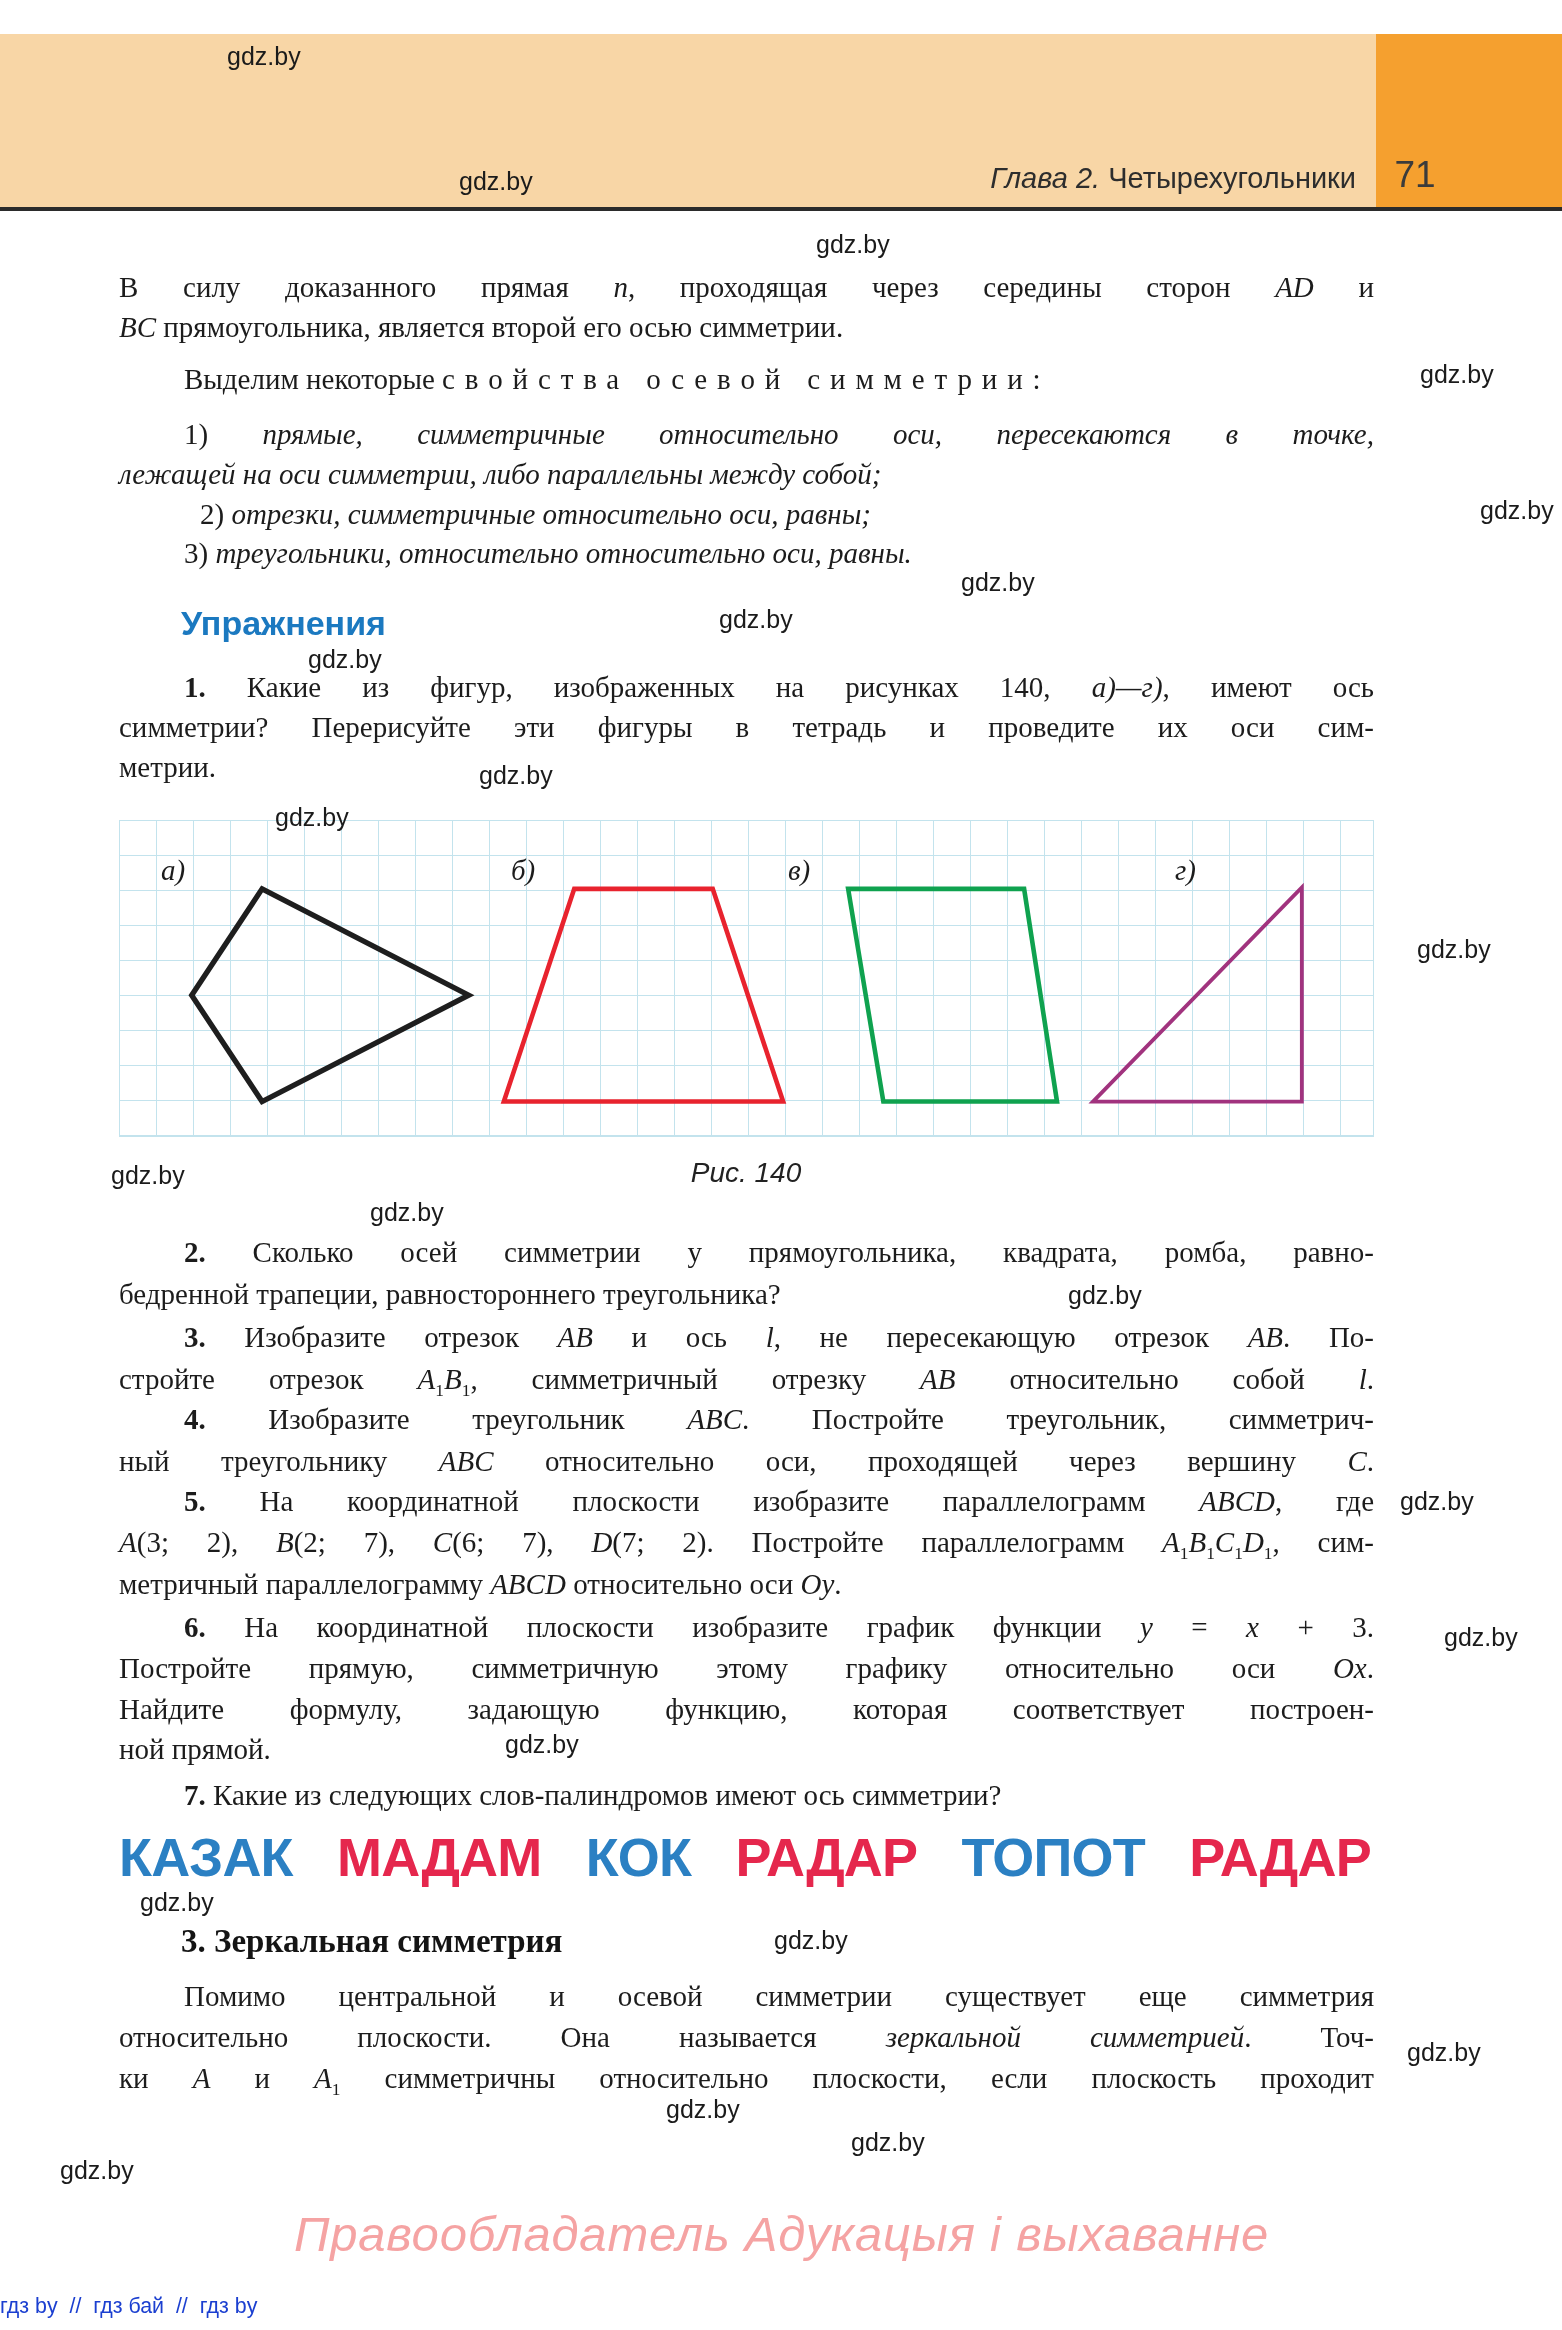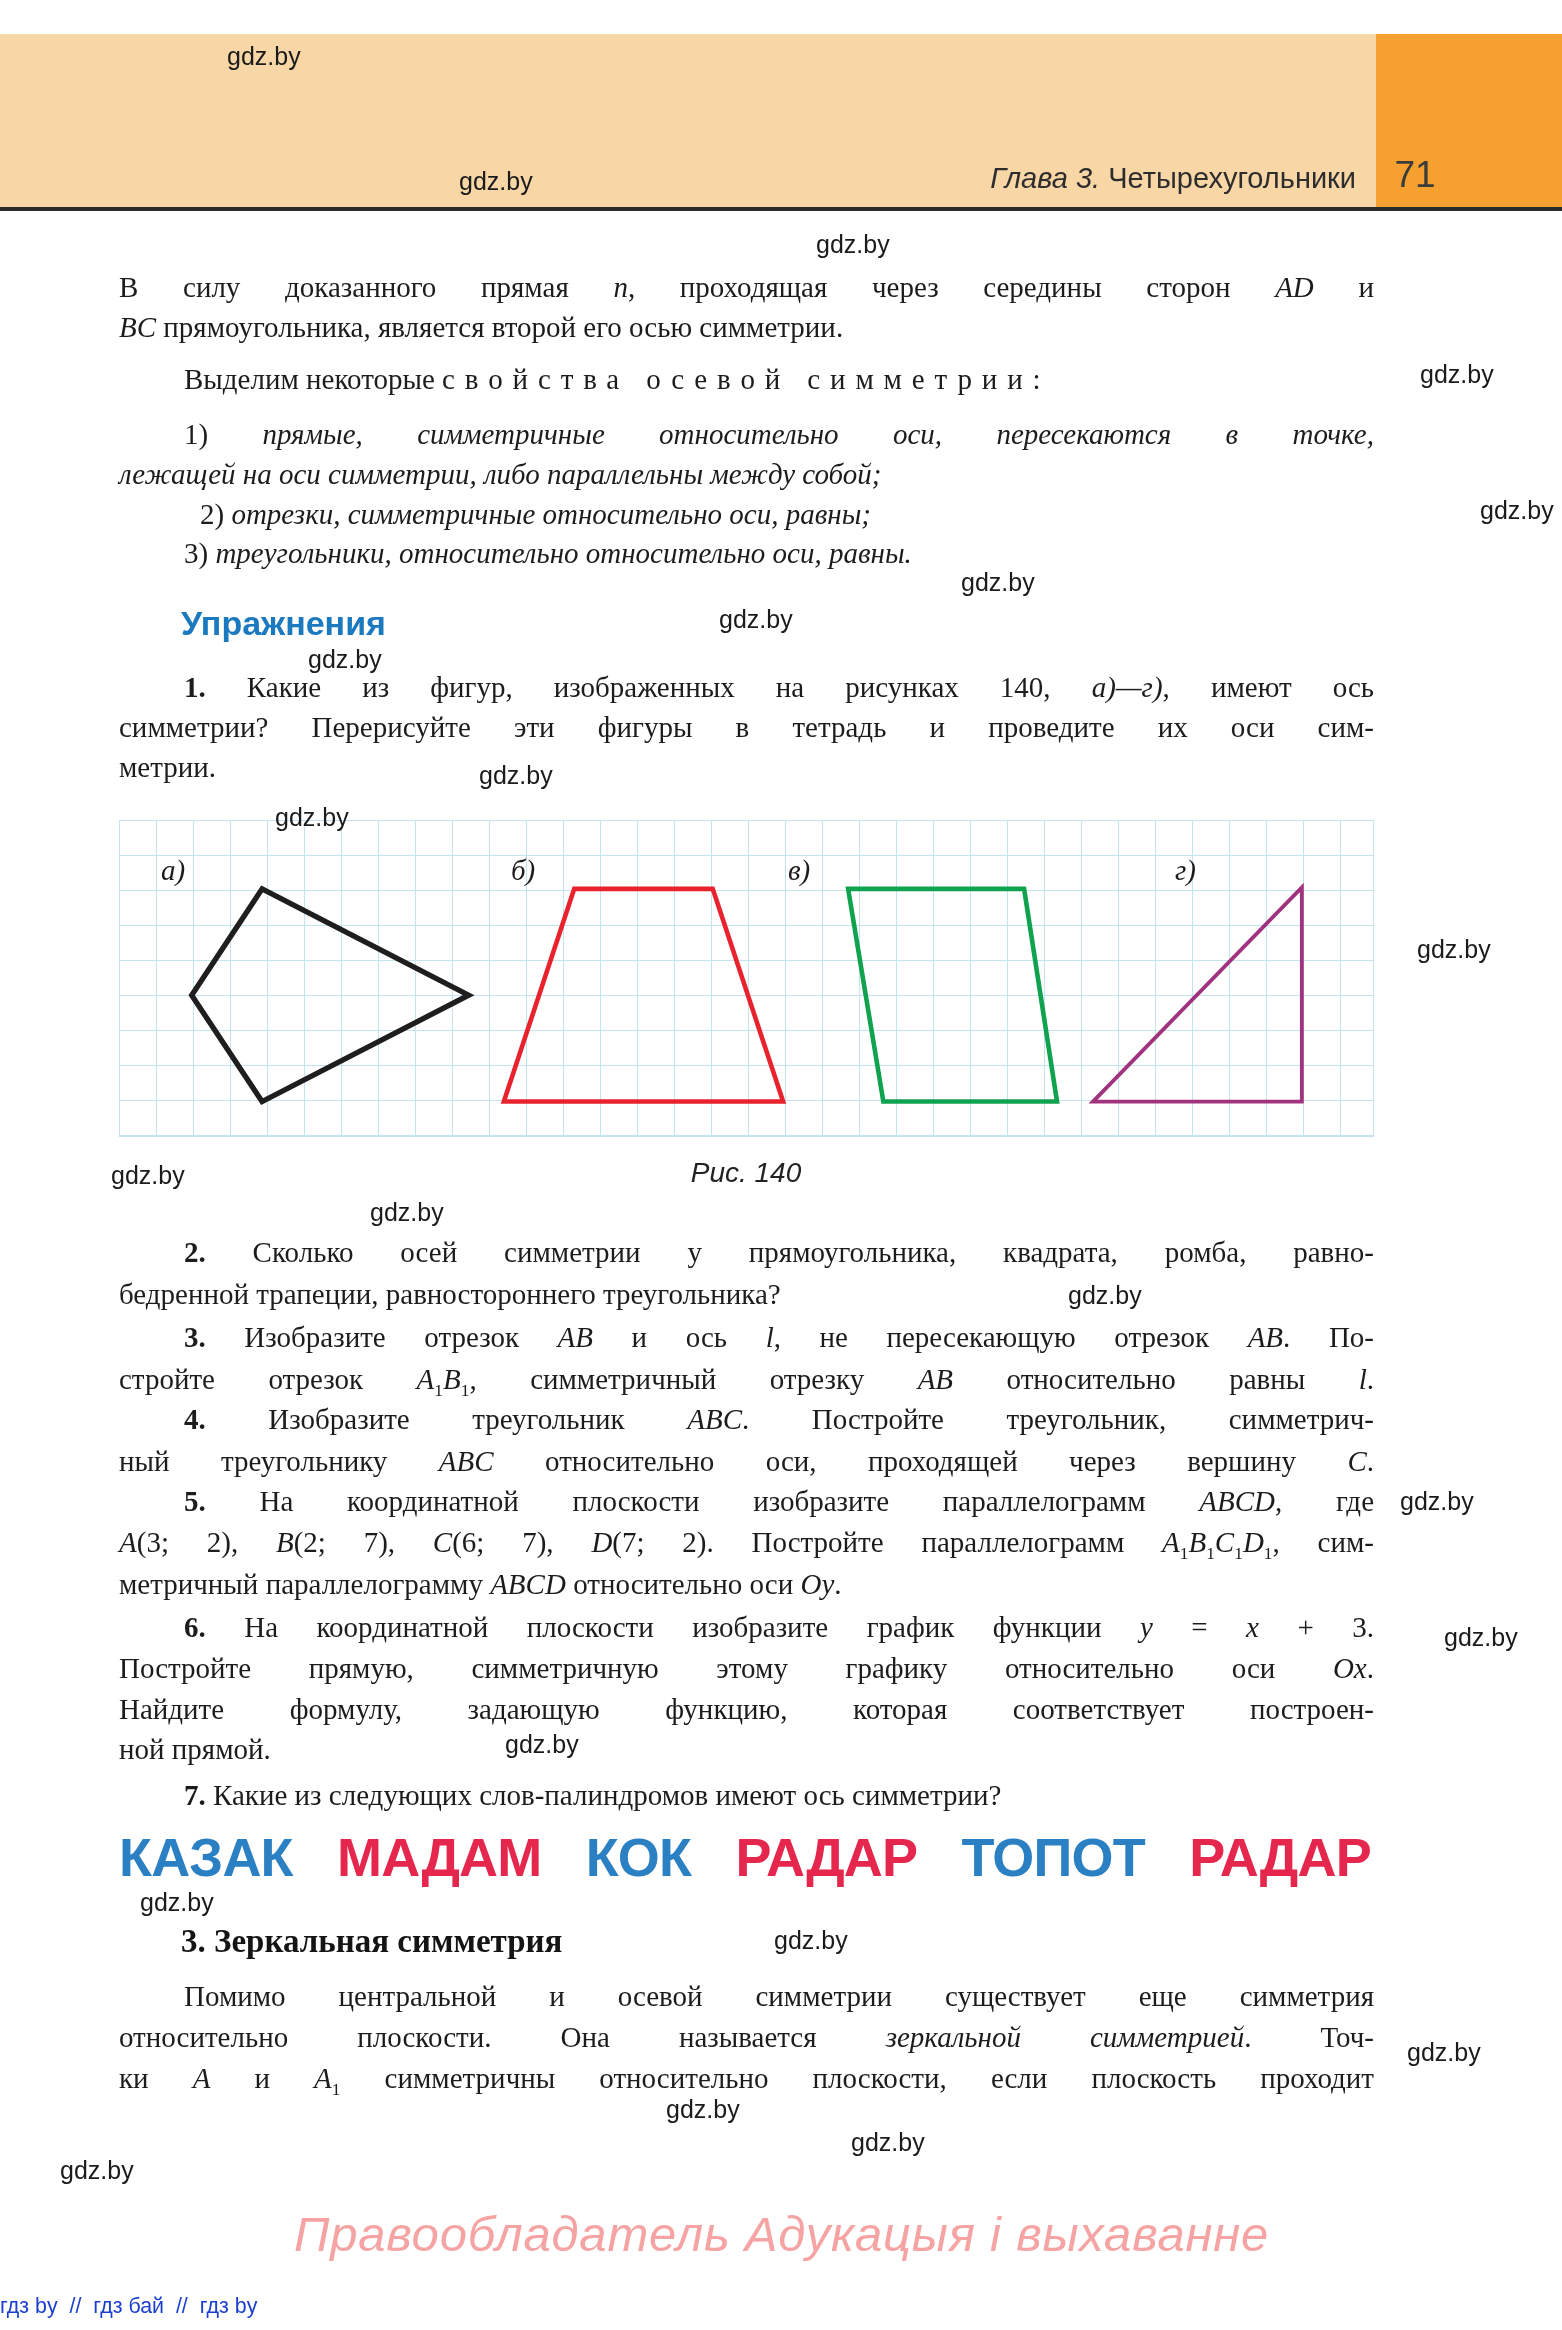--- a/index.html
+++ b/index.html
@@ -54,21 +54,21 @@
 <div class="page">
 
   <div class="top-banner" style="color: #0c4a6e; margin-top: 34px;">Ищите нас по запросу ГДЗ Бай</div>
 
   <div class="header-band" style="background-color: rgb(248, 214, 166);"></div>
   <div class="pagenum-box" style="background-color: rgb(245, 160, 47);">
     <span class="pagenum">71</span>
   </div>
   <div class="header-rule"></div>
   <div class="chapter">
-    <i>Глава 3.</i><span> Четырехугольники</span>
+    <i>Глава 2.</i><span> Четырехугольники</span>
   </div>
 
   <div class="ex-heading" style="color: rgb(27, 121, 192);">Упражнения</div>
 
   <div class="grid" id="figure-grid" style="background-image: linear-gradient(rgb(195, 227, 237) 1.5px, transparent 1.5px), linear-gradient(90deg, rgb(195, 227, 237) 1.5px, transparent 1.5px); background-size: 37px 35px; border-right: 1.5px solid rgb(195, 227, 237); border-bottom: 1.5px solid rgb(195, 227, 237);">
     <svg id="figure-svg" viewBox="0 0 1639 413" preserveAspectRatio="none">
         <polygon points="187,90 457,229 187,368 95,229" fill="none" stroke="#1e1e1e" stroke-width="7" stroke-linejoin="miter"></polygon>
         <polygon points="595,90 776,90 868,368 503,368" fill="none" stroke="#e8232e" stroke-width="6" stroke-linejoin="miter"></polygon>
         <polygon points="953,90 1183,90 1226,368 999,368" fill="none" stroke="#0fa24f" stroke-width="6" stroke-linejoin="miter"></polygon>
         <polygon points="1546,88 1546,368 1273,368" fill="none" stroke="#a1337e" stroke-width="5" stroke-linejoin="miter"></polygon>
@@ -98,21 +98,21 @@
       <div class="bline just" style="left: 184px; top: 417px; width: 1190px;"><span>1) </span><i>прямые, симметричные относительно оси, пересекаются в точке,</i></div>
       <div class="bline" style="left: 119px; top: 457px;"><i>лежащей на оси симметрии, либо параллельны между собой;</i></div>
       <div class="bline" style="left: 200px; top: 497px;"><span>2) </span><i>отрезки, симметричные относительно оси, равны;</i></div>
       <div class="bline" style="left: 184px; top: 536px;"><span>3) </span><i>треугольники, относительно относительно оси, равны.</i></div>
       <div class="bline just" style="left: 184px; top: 670px; width: 1190px;"><span class="bold">1.</span><span> Какие из фигур, изображенных на рисунках 140, </span><i>а)—г)</i><span>, имеют ось</span></div>
       <div class="bline just" style="left: 119px; top: 710px; width: 1255px;"><span>симметрии? Перерисуйте эти фигуры в тетрадь и проведите их оси сим-</span></div>
       <div class="bline" style="left: 119px; top: 750px;"><span>метрии.</span></div>
       <div class="bline just" style="left: 184px; top: 1235px; width: 1190px;"><span class="bold">2.</span><span> Сколько осей симметрии у прямоугольника, квадрата, ромба, равно-</span></div>
       <div class="bline" style="left: 119px; top: 1277px;"><span>бедренной трапеции, равностороннего треугольника?</span></div>
       <div class="bline just" style="left: 184px; top: 1320px; width: 1190px;"><span class="bold">3.</span><span> Изобразите отрезок </span><i>AB</i><span> и ось </span><i>l</i><span>, не пересекающую отрезок </span><i>AB</i><span>. По-</span></div>
-      <div class="bline just" style="left: 119px; top: 1362px; width: 1255px;"><span>стройте отрезок </span><i>A</i><sub>1</sub><i>B</i><sub>1</sub><span>, симметричный отрезку </span><i>AB</i><span> относительно равны </span><i>l</i><span>.</span></div>
+      <div class="bline just" style="left: 119px; top: 1362px; width: 1255px;"><span>стройте отрезок </span><i>A</i><sub>1</sub><i>B</i><sub>1</sub><span>, симметричный отрезку </span><i>AB</i><span> относительно собой </span><i>l</i><span>.</span></div>
       <div class="bline just" style="left: 184px; top: 1402px; width: 1190px;"><span class="bold">4.</span><span> Изобразите треугольник </span><i>ABC</i><span>. Постройте треугольник, симметрич-</span></div>
       <div class="bline just" style="left: 119px; top: 1444px; width: 1255px;"><span>ный треугольнику </span><i>ABC</i><span> относительно оси, проходящей через вершину </span><i>C</i><span>.</span></div>
       <div class="bline just" style="left: 184px; top: 1484px; width: 1190px;"><span class="bold">5.</span><span> На координатной плоскости изобразите параллелограмм </span><i>ABCD</i><span>, где</span></div>
       <div class="bline just" style="left: 119px; top: 1525px; width: 1255px;"><i>A</i><span>(3; 2), </span><i>B</i><span>(2; 7), </span><i>C</i><span>(6; 7), </span><i>D</i><span>(7; 2). Постройте параллелограмм </span><i>A</i><sub>1</sub><i>B</i><sub>1</sub><i>C</i><sub>1</sub><i>D</i><sub>1</sub><span>, сим-</span></div>
       <div class="bline" style="left: 119px; top: 1567px;"><span>метричный параллелограмму </span><i>ABCD</i><span> относительно оси </span><i>Oy</i><span>.</span></div>
       <div class="bline just" style="left: 184px; top: 1610px; width: 1190px;"><span class="bold">6.</span><span> На координатной плоскости изобразите график функции </span><i>y</i><span> = </span><i>x</i><span> + 3.</span></div>
       <div class="bline just" style="left: 119px; top: 1651px; width: 1255px;"><span>Постройте прямую, симметричную этому графику относительно оси </span><i>Ox</i><span>.</span></div>
       <div class="bline just" style="left: 119px; top: 1692px; width: 1255px;"><span>Найдите формулу, задающую функцию, которая соответствует построен-</span></div>
       <div class="bline" style="left: 119px; top: 1732px;"><span>ной прямой.</span></div>
       <div class="bline" style="left: 184px; top: 1778px;"><span class="bold">7.</span><span> Какие из следующих слов-палиндромов имеют ось симметрии?</span></div>

